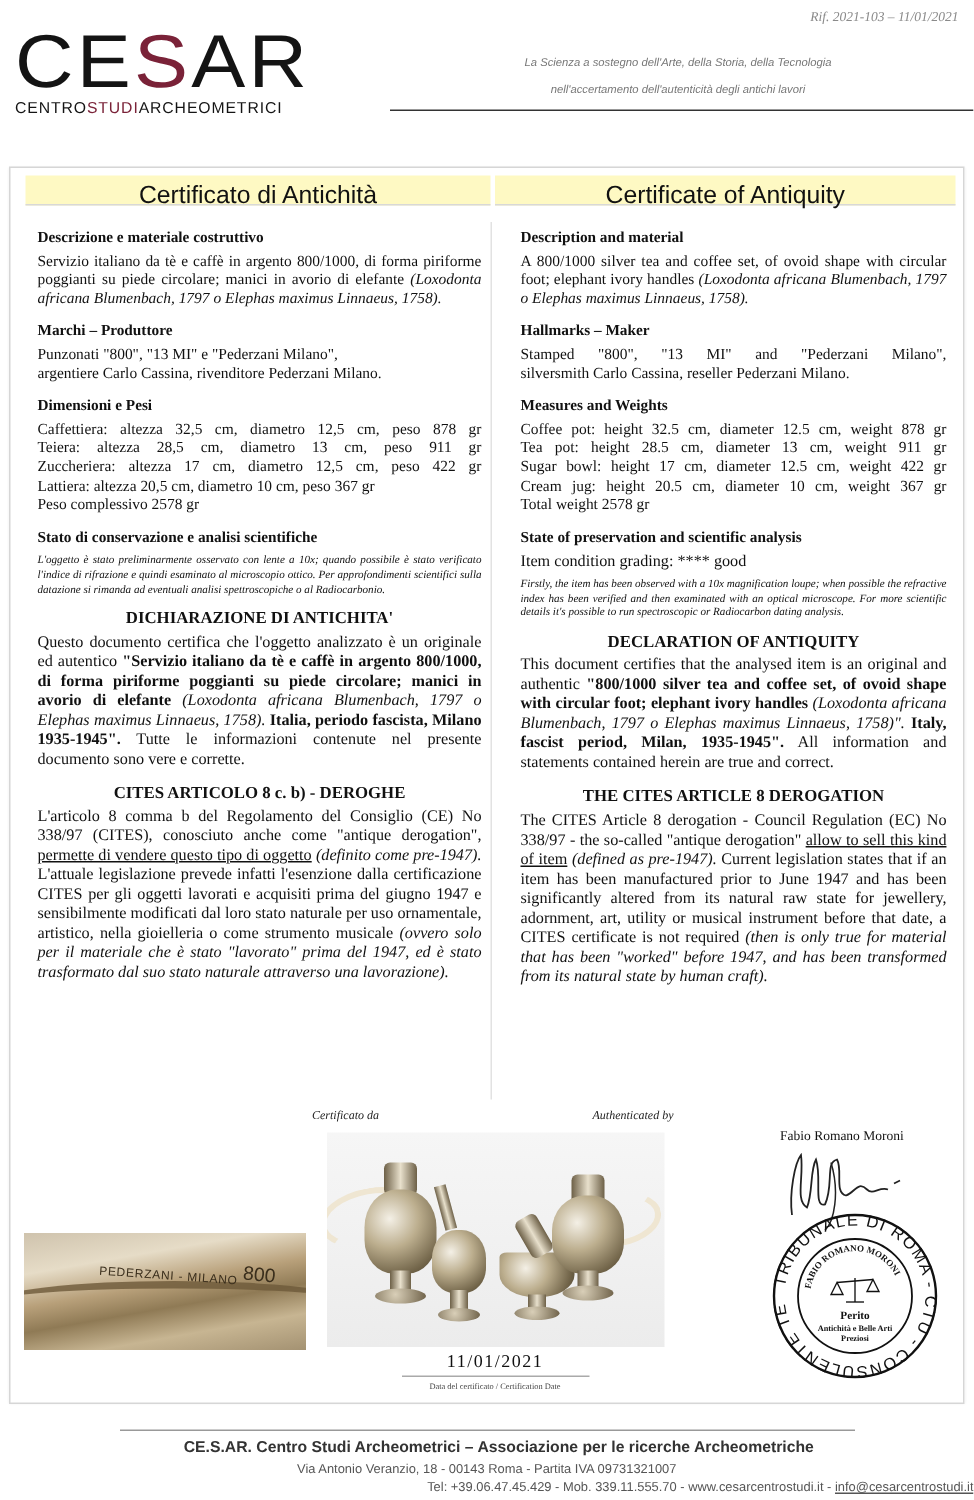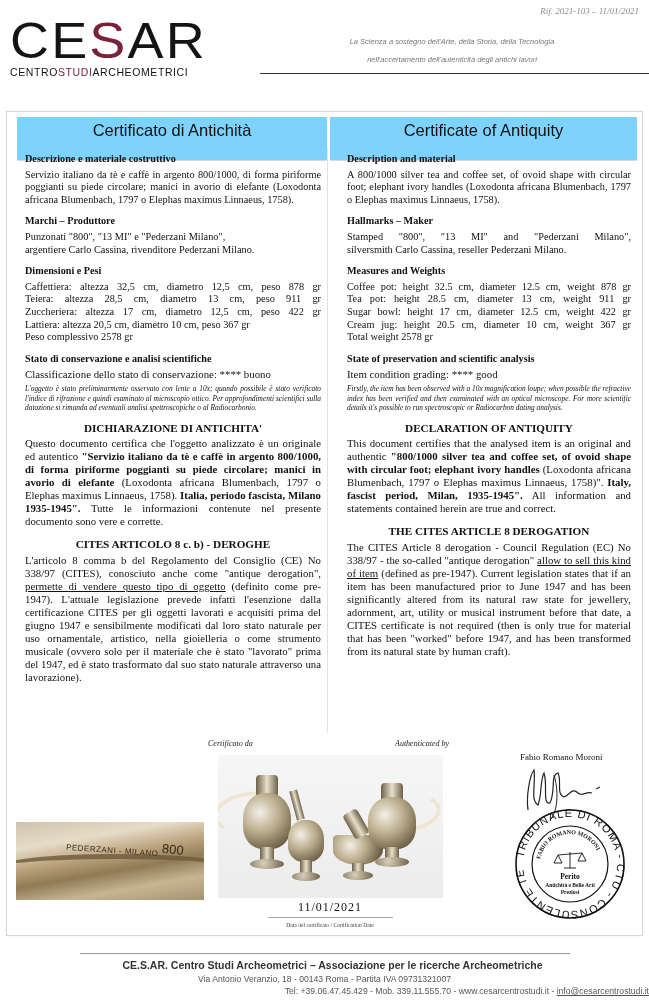--- a/index.html
+++ b/index.html
@@ -12,37 +12,37 @@
     .logo-main { font-family: "Liberation Sans", sans-serif; font-size: 50px; line-height: 42px; letter-spacing: 2px; color: #141414; font-weight: 400; transform: scaleX(1.08); transform-origin: left; }
     .logo-main .accent { color: #7a2238; }
     .logo-sub { font-family: "Liberation Sans", sans-serif; font-size: 10.5px; letter-spacing: 0.6px; color: #141414; margin-top: 4px; }
     .logo-sub .accent { color: #7a2238; }
 
     .tagline { position: absolute; left: 262px; top: 33px; width: 380px; text-align: center; font-family: "Liberation Sans", sans-serif; font-style: italic; font-size: 7.5px; color: #777; line-height: 18px; }
     .header-rule { position: absolute; left: 260px; top: 73px; width: 389px; height: 1px; background: #333; }
 
     .frame { position: absolute; left: 6px; top: 111px; width: 637px; height: 825px; border: 1px solid #d6d6d6; box-shadow: 0 0 2px #eee; }
 
-    .title-bar { position: absolute; top: 117px; height: 44px; background: #7dd3fc; border-bottom: 1px solid #d8d8d8; text-align: center; font-family: "Liberation Sans", sans-serif; font-size: 16.5px; line-height: 27px; color: #111; }
+    .title-bar { position: absolute; top: 117px; height: 20px; background: #fef9c3; border-bottom: 1px solid #d8d8d8; text-align: center; font-family: "Liberation Sans", sans-serif; font-size: 16.5px; line-height: 27px; color: #111; }
     .title-left { left: 17px; width: 310px; }
     .title-right { left: 330px; width: 307px; }
 
     .col-divider { position: absolute; left: 327px; top: 148px; width: 1px; height: 585px; background: #e2e2e2; }
 
     .col { position: absolute; top: 153px; font-size: 10.3px; line-height: 12.6px; text-align: justify; }
     .col-left { left: 25px; width: 296px; }
     .col-right { left: 347px; width: 284px; }
 
     .sec-head { font-weight: bold; font-size: 10.2px; margin-bottom: 3px; }
     .sec-body { margin-bottom: 9px; }
     .note { font-style: italic; font-size: 7.4px; line-height: 9.6px; margin-top: 3px; margin-bottom: 9px; }
     .grade { font-size: 10.8px; }
     .center-head { text-align: center; font-weight: bold; font-size: 11.2px; margin-bottom: 3px; }
     .decl { font-size: 10.8px; line-height: 13px; margin-bottom: 10px; }
-    .it { }
+    .it { font-style: italic; }
     .b { font-weight: bold; }
     .u { text-decoration: underline; }
     .row { white-space: nowrap; text-align: justify; text-align-last: justify; }
     .row.last { text-align-last: left; }
 
     .photo-mark { position: absolute; left: 16px; top: 822px; width: 188px; height: 78px; background: linear-gradient(170deg, #cfc3ad 0%, #e6dcc7 25%, #b8a07a 45%, #8f7a55 60%, #c7b592 78%, #a49272 100%); overflow: hidden; }
     .photo-mark .rim { position: absolute; left: -20px; top: 32px; width: 240px; height: 28px; border-top: 5px solid #6e5a3a; border-radius: 60% 60% 0 0; opacity: 0.8; }
     .photo-mark .stamp-text { position: absolute; left: 50px; top: 24px; font-family: "Liberation Sans", sans-serif; font-size: 8px; color: #3a2e1c; letter-spacing: 0.5px; transform: rotate(4deg); }
     .photo-mark .stamp-800 { position: absolute; left: 146px; top: 20px; font-family: "Liberation Sans", sans-serif; font-size: 13px; color: #3a2e1c; transform: rotate(6deg); }
 
@@ -104,21 +104,20 @@
   <div class="sec-head">Dimensioni e Pesi</div>
   <div class="sec-body">
     <div class="row">Caffettiera: altezza 32,5 cm, diametro 12,5 cm, peso 878 gr</div>
     <div class="row">Teiera: altezza 28,5 cm, diametro 13 cm, peso 911 gr</div>
     <div class="row">Zuccheriera: altezza 17 cm, diametro 12,5 cm, peso 422 gr</div>
     <div class="row last">Lattiera: altezza 20,5 cm, diametro 10 cm, peso 367 gr</div>
     <div class="row last">Peso complessivo 2578 gr</div>
   </div>
 
   <div class="sec-head">Stato di conservazione e analisi scientifiche</div>
-  <div class="grade">Classificazione dello stato di conservazione: **** buono</div>
   <div class="note">L'oggetto è stato preliminarmente osservato con lente a 10x; quando possibile è stato verificato l'indice di rifrazione e quindi esaminato al microscopio ottico. Per approfondimenti scientifici sulla datazione si rimanda ad eventuali analisi spettroscopiche o al Radiocarbonio.</div>
 
   <div class="center-head">DICHIARAZIONE DI ANTICHITA'</div>
   <div class="decl"><span>Questo documento certifica che l'oggetto analizzato è un originale ed autentico </span><span class="b">"Servizio italiano da tè e caffè in argento 800/1000, di forma piriforme poggianti su piede circolare; manici in avorio di elefante </span><span class="it">(Loxodonta africana Blumenbach, 1797 o Elephas maximus Linnaeus, 1758).</span><span class="b"> Italia, periodo fascista, Milano 1935-1945".</span><span> Tutte le informazioni contenute nel presente documento sono vere e corrette.</span></div>
 
   <div class="center-head">CITES ARTICOLO 8 c. b) - DEROGHE</div>
   <div class="decl"><span>L'articolo 8 comma b del Regolamento del Consiglio (CE) No 338/97 (CITES), conosciuto anche come "antique derogation", </span><span class="u">permette di vendere questo tipo di oggetto</span><span class="it"> (definito come pre-1947).</span><span> L'attuale legislazione prevede infatti l'esenzione dalla certificazione CITES per gli oggetti lavorati e acquisiti prima del giugno 1947 e sensibilmente modificati dal loro stato naturale per uso ornamentale, artistico, nella gioielleria o come strumento musicale </span><span class="it">(ovvero solo per il materiale che è stato "lavorato" prima del 1947, ed è stato trasformato dal suo stato naturale attraverso una lavorazione).</span></div>
 </div>
 
 <div class="col col-right">

